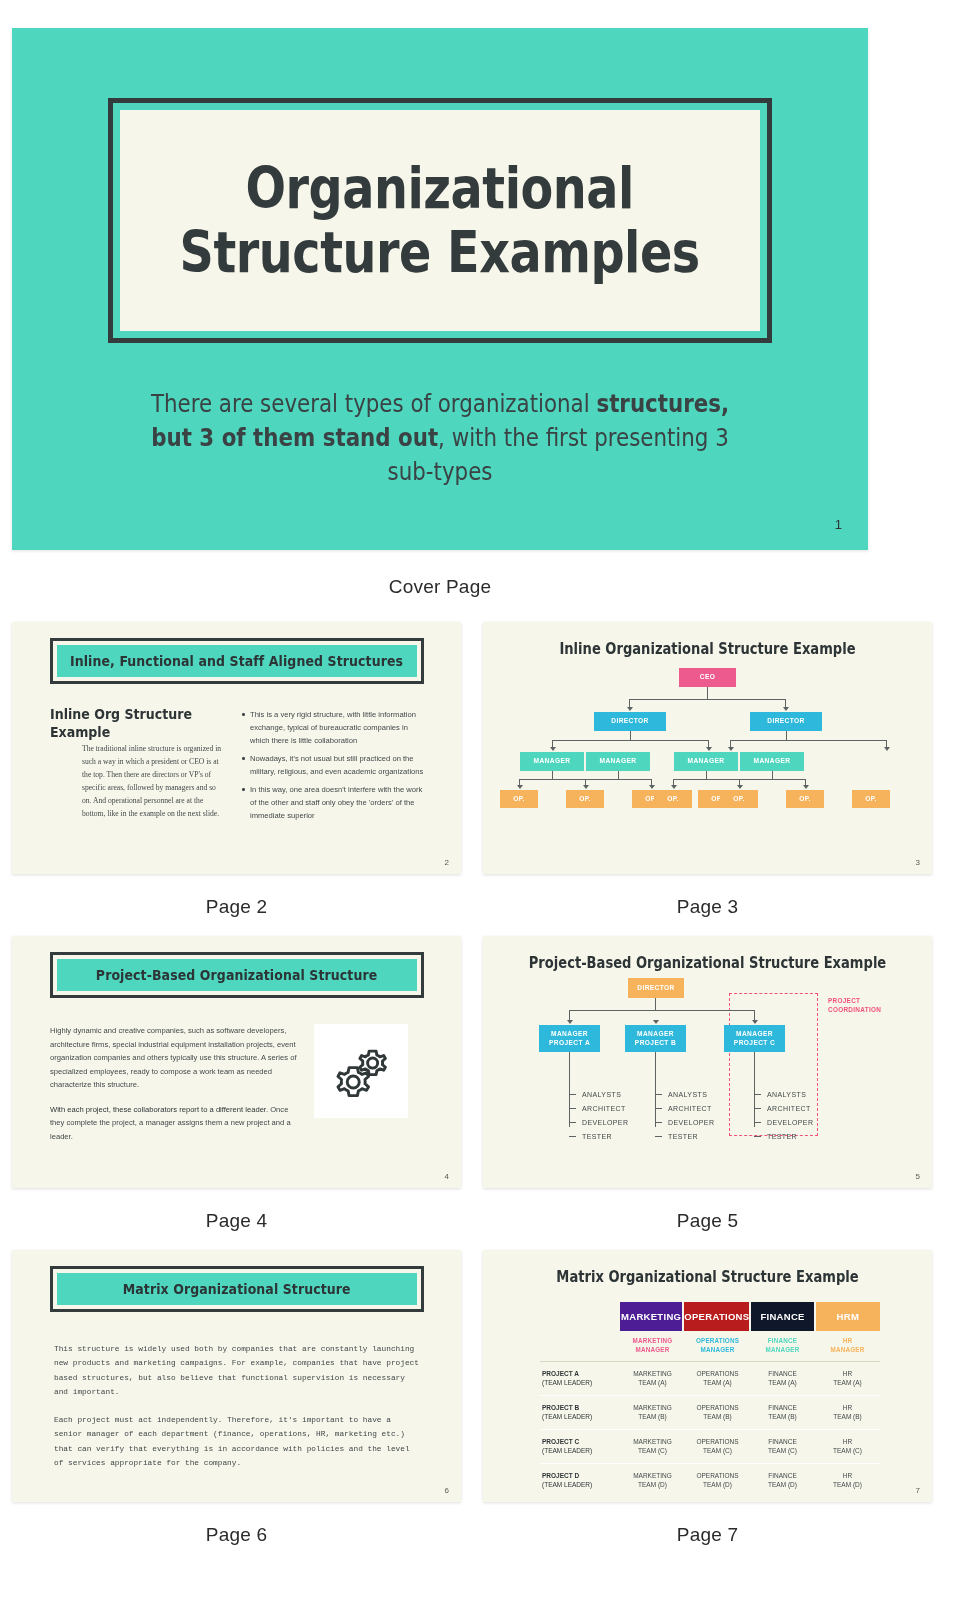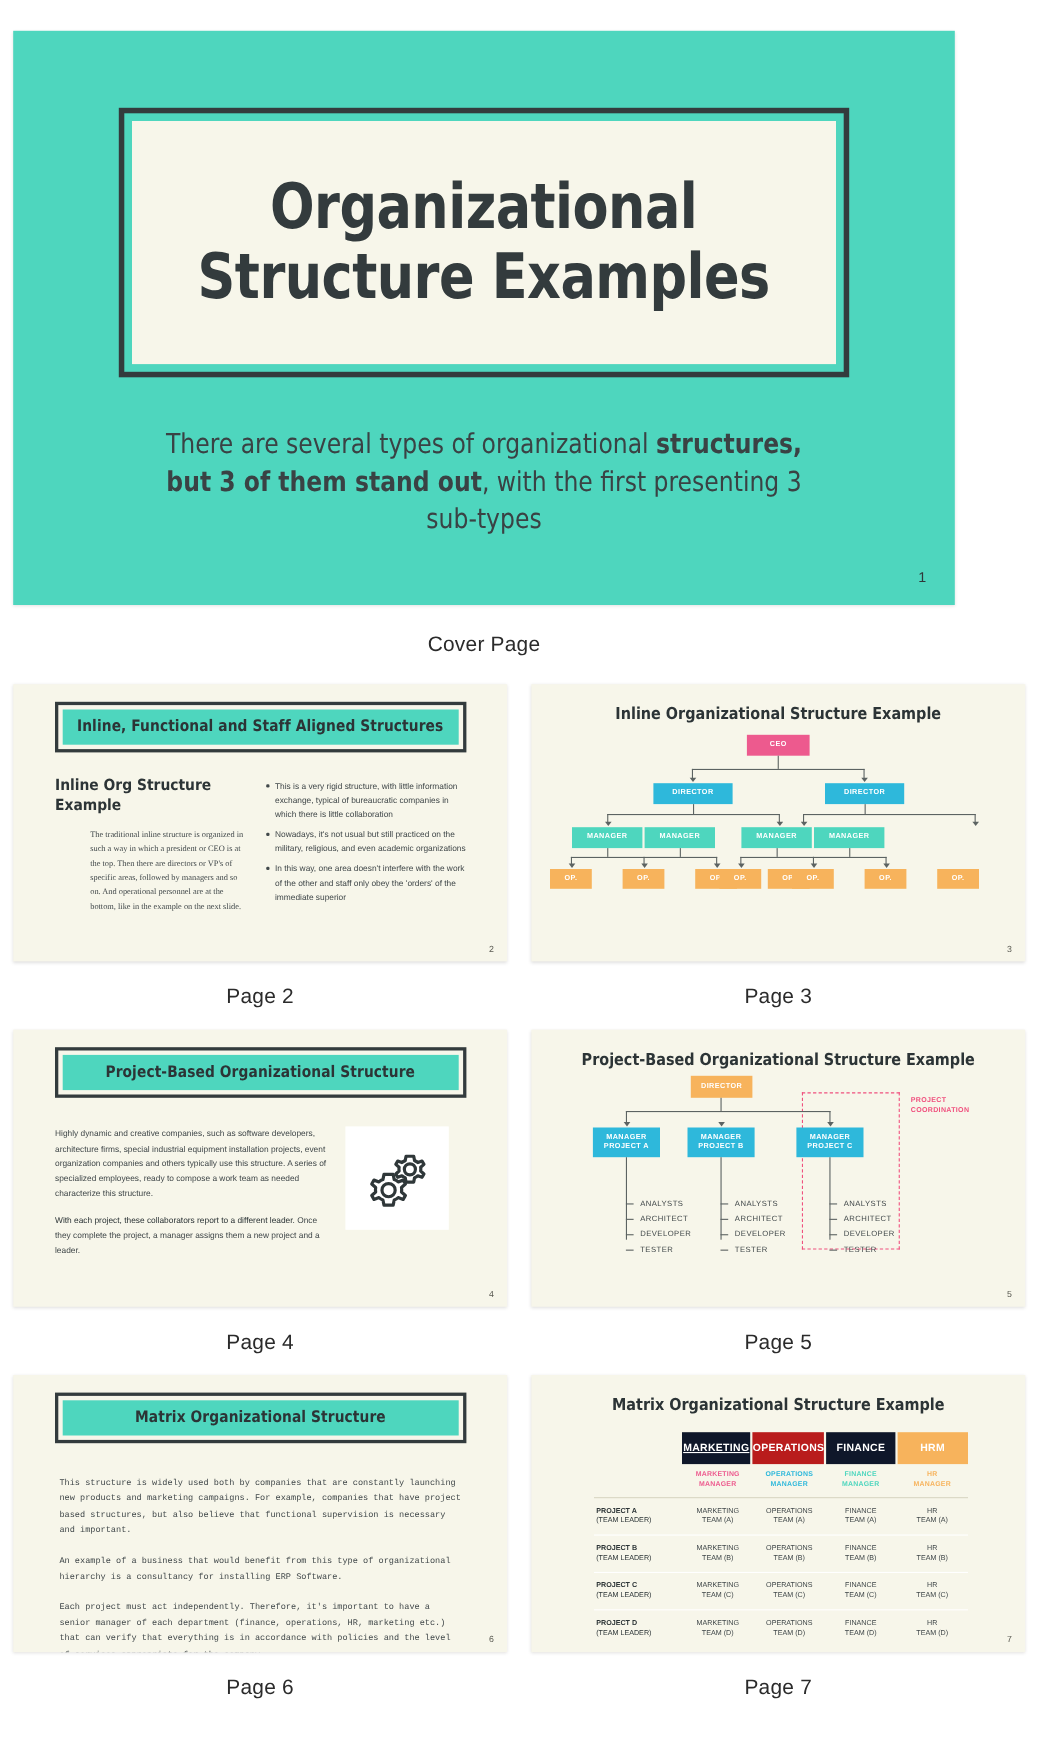--- a/index.html
+++ b/index.html
@@ -108,21 +108,21 @@
   }
 
   .s2-body { display: flex; gap: 16px; padding: 22px 30px 0 38px; }
   .s2-left { width: 175px; }
   .s2-h {
     font-family: "DejaVu Sans Condensed", "Liberation Sans Narrow", "Liberation Sans", sans-serif;
     font-weight: bold;
     font-size: 14px;
     line-height: 1.25;
     color: #2c3436;
-    margin-bottom: 11px;
+    margin-bottom: 1px;
   }
   .s2-p {
     font-family: Liberation Serif, serif;
     font-size: 7.6px;
     line-height: 1.72;
     color: #41484a;
     margin-left: 32px;
   }
   .s2-right { width: 184px; padding-top: 2px; }
   .s2-right ul { list-style: none; }
@@ -500,38 +500,37 @@
 
     <div class="cell">
       <div class="slide">
         <div class="banner-frame">
           <div class="banner">
             <span class="banner-text">Matrix Organizational Structure</span>
           </div>
         </div>
         <div class="s6-body">
           <p>This structure is widely used both by companies that are constantly launching new products and marketing campaigns. For example, companies that have project based structures, but also believe that functional supervision is necessary and important.</p>
-          <p>An example of a business that would benefit from this type of organizational hierarchy is a consultancy for installing ERP Software.</p>
           <p>Each project must act independently. Therefore, it's important to have a senior manager of each department (finance, operations, HR, marketing etc.) that can verify that everything is in accordance with policies and the level of services appropriate for the company.</p>
         </div>
         <div class="pg-num">6</div>
       </div>
       <div class="caption">Page 6</div>
     </div>
 
     <div class="cell">
       <div class="slide">
         <div class="diag-title">Matrix Organizational Structure Example</div>
 
         <div class="matrix">
 
           <div class="mx-row">
             <div class="mx-lab"></div>
             <div class="mx-col">
-              <div class="mx-head" style="background:#0f172a;text-decoration:underline;">MARKETING</div>
+              <div class="mx-head" style="background:#4c1d95;">MARKETING</div>
             </div>
             <div class="mx-col">
               <div class="mx-head" style="background:#b91c1c;">OPERATIONS</div>
             </div>
             <div class="mx-col">
               <div class="mx-head" style="background:#0f172a;">FINANCE</div>
             </div>
             <div class="mx-col">
               <div class="mx-head" style="background:#F7B35C; margin-right:0;">HRM</div>
             </div>

